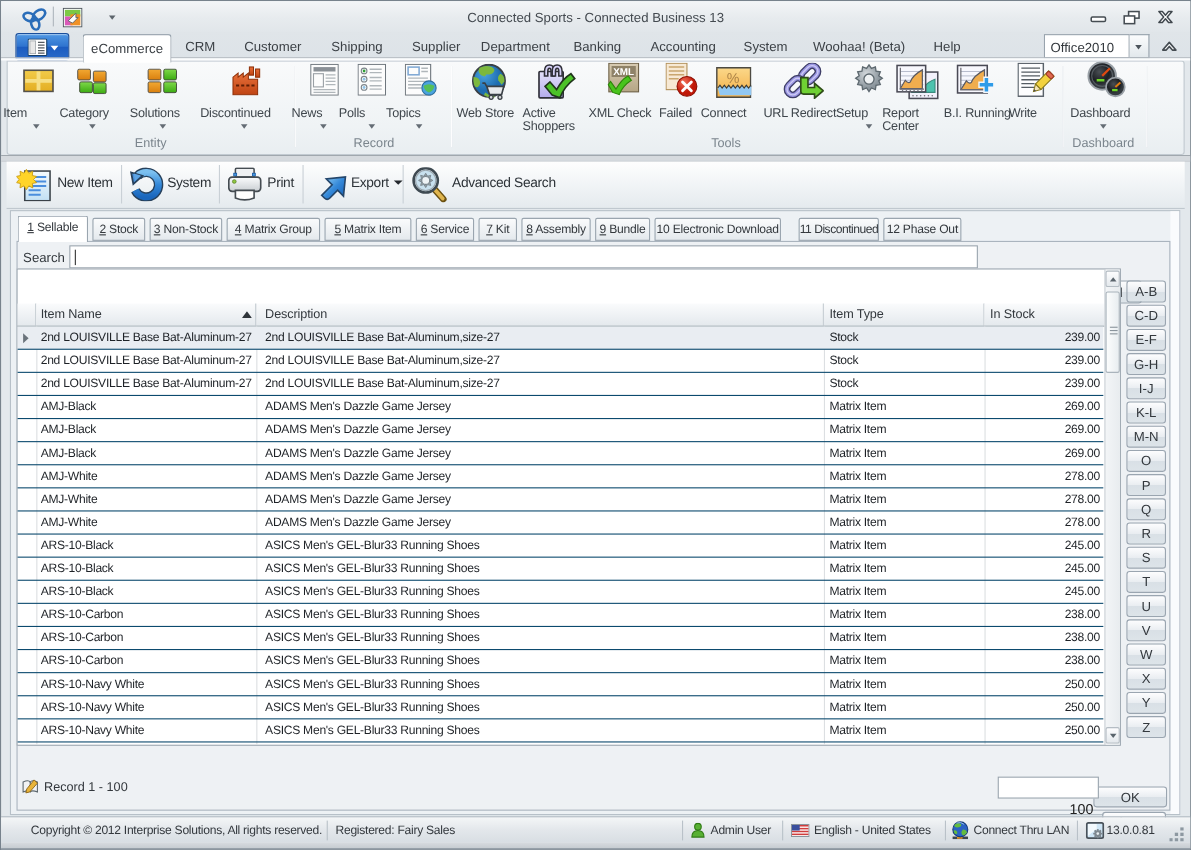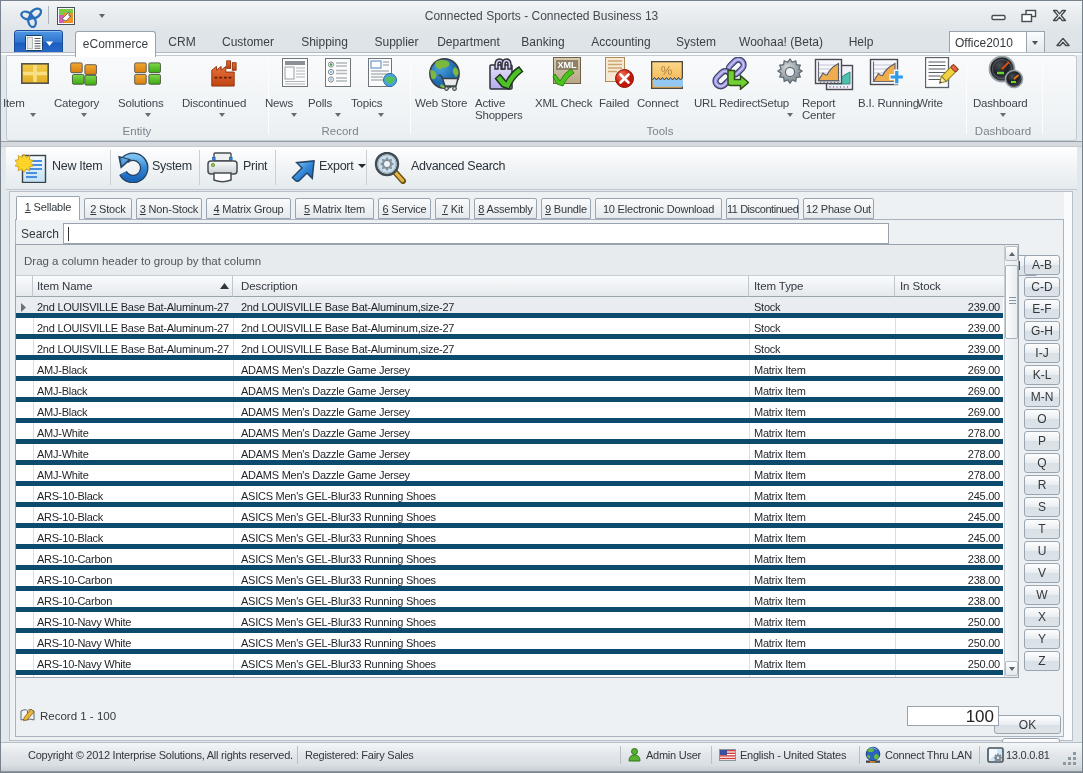--- a/index.html
+++ b/index.html
@@ -42,21 +42,21 @@
 
 #searchlbl { position:absolute; font-size:12px; color:#33383d; }
 #searchbox { position:absolute; background:#fff; border:1px solid #98a3ad; }
 .btn { position:absolute; background:linear-gradient(#fdfdfe,#e9edf1 50%,#d9e0e6 51%,#dde4e9); border:1px solid #9aa5b0; border-radius:3px; font-size:12px; color:#33383d; text-align:center;margin-top:32px; }
 
 
 #grid { position:absolute; left:-1px; top:24px; width:1004px; height:434px; background:#fff; border:1px solid #98a3ad; }
 #dragarea { position:absolute; left:0; top:0; width:1002px; height:31px; background:#e7ebee; border-bottom:1px solid #c6cdd3; }
 #dragarea span { position:absolute; left:8px; top:10px; font-size:11.5px; color:#50565c; }
 .gh { position:absolute; top:31px; height:21px; background:linear-gradient(#fafbfc,#eef1f4 55%,#e4e9ed); border-right:1px solid #bfc7cd; border-bottom:1px solid #9aa5ae; font-size:11.5px; letter-spacing:-0.1px; color:#33383d; line-height:20px; }
-.row { position:absolute; height:21px; width:987px; border-bottom:5px solid #0c4a6e; font-size:11px; letter-spacing:-0.25px; color:#1e2227; }
+.row { position:absolute; height:21px; width:987px; border-bottom:1px solid #0c4a6e; font-size:11px; letter-spacing:-0.25px; color:#1e2227; }
 .cell { position:absolute; top:0; height:21px; line-height:20px; white-space:nowrap; overflow:hidden; }
 .cr { text-align:right; }
 .colline { position:absolute; top:52px; width:1px; background:#dcdfe2; }
 
 
 .sb { background:linear-gradient(to right,#f3f5f7,#e8ecef); }
 
 
 #statusbar { position:absolute; left:1px; top:742px; width:1081px; height:24px; background:linear-gradient(#f4f6f7,#e3e7eb 50%,#d8dee3); border-top:1px solid #b5bdc5; }
 .stext { position:absolute; top:6px; font-size:11px; letter-spacing:-0.25px; color:#33383d; white-space:nowrap; }
@@ -491,21 +491,21 @@
 
   <div id="ptab-sel" style="left:6px;width:64px"><u>1</u> Sellable</div>
   <div class="ptab" style="left:74px;width:48px"><u>2</u> Stock</div>
   <div class="ptab" style="left:126px;width:66px"><u>3</u> Non-Stock</div>
   <div class="ptab" style="left:196px;width:85px"><u>4</u> Matrix Group</div>
   <div class="ptab" style="left:285px;width:79px"><u>5</u> Matrix Item</div>
   <div class="ptab" style="left:368px;width:53px"><u>6</u> Service</div>
   <div class="ptab" style="left:425px;width:35px"><u>7</u> Kit</div>
   <div class="ptab" style="left:464px;width:63px"><u>8</u> Assembly</div>
   <div class="ptab" style="left:531px;width:50px"><u>9</u> Bundle</div>
-  <div class="ptab" style="left:585px;width:127px">10 Electronic Download</div>
+  <div class="ptab" style="left:585px;width:115px">10 Electronic Download</div>
   <div class="ptab" style="left:716px;width:73px;letter-spacing:-0.45px">11 Discontinued</div>
   <div class="ptab" style="left:793px;width:71px">12 Phase Out</div>
 
   <div id="pagebody">
 
     <span id="searchlbl" style="left:5px;top:7px">Search</span>
     <div id="searchbox" style="left:47px;top:3px;width:826px;height:21px">
       <div class="abs" style="left:4px;top:3px;width:1px;height:14px;background:#333"></div>
     </div>
     <div class="btn" style="left:887px;top:3px;width:36px;height:21px;line-height:20px">Go</div>
@@ -525,23 +525,20 @@
     <div class="btn" style="left:1008px;top:245px;width:36px;height:20px;line-height:19px">S</div>
     <div class="btn" style="left:1008px;top:267px;width:36px;height:20px;line-height:19px">T</div>
     <div class="btn" style="left:1008px;top:289px;width:36px;height:20px;line-height:19px">U</div>
     <div class="btn" style="left:1008px;top:311px;width:36px;height:20px;line-height:19px">V</div>
     <div class="btn" style="left:1008px;top:333px;width:36px;height:20px;line-height:19px">W</div>
     <div class="btn" style="left:1008px;top:355px;width:36px;height:20px;line-height:19px">X</div>
     <div class="btn" style="left:1008px;top:377px;width:36px;height:20px;line-height:19px">Y</div>
     <div class="btn" style="left:1008px;top:399px;width:36px;height:20px;line-height:19px">Z</div>
 
     <div id="grid">
-  <div id="dragarea">
-          <span>Drag a column header to group by that column</span>
-        </div>
 
   <div class="gh" style="left:0;width:17px"></div>
   <div class="gh" style="left:217px;width:516px">
           <span style="position:absolute;left:8px;top:0">Description</span>
         </div>
   <div class="gh" style="left:17px;width:200px">
           <span style="position:absolute;left:4px;top:0">Item Name</span>
     <svg style="position:absolute;left:187px;top:7px" width="9" height="6" viewBox="0 0 9 6">
             <path d="M4.5 0 L9 6 L0 6 z" fill="#2f353a"></path>
           </svg>
@@ -682,21 +679,21 @@
 </div>
 
     <div class="btn" style="left:978px;top:463px;width:67px;height:19px;line-height:18px">OK</div>
     <svg class="abs" style="left:3px;top:488px" width="17" height="16" viewBox="0 0 17 16">
       <path d="M2 3 q5 -2.5 6.5 0 q1.5 -2.5 6.5 0 v9 q-5 -2 -6.5 0 q-1.5 -2 -6.5 0 z" fill="#f2f3f4" stroke="#5d686f"></path>
       <path d="M8.5 3 v9" stroke="#5d686f"></path>
       <path d="M12 1 l3 3 -7 8 -3.5 0.8 0.8 -3.5 z" fill="#e8b43a" stroke="#8a6214" stroke-width="0.8"></path>
     </svg>
     <span class="abs" style="left:24px;top:490px;font-size:11.5px;color:#33383d">Record 1 - 100</span>
     <div class="abs" style="left:891px;top:486px;width:92px;height:20px;background:#fff;border:1px solid #98a3ad">
-      <span class="abs" style="right:4px;top:0;font-size:17px;color:#222">100</span>
+      <span class="abs" style="right:4px;top:21px;font-size:13px;color:#222">100</span>
     </div>
     <div class="btn" style="left:986px;top:486px;width:58px;height:20px;line-height:19px">F3 More</div>
   </div>
 </div>
 <div id="statusbar">
   <span class="stext" style="left:27px">Copyright © 2012 Interprise Solutions, All rights reserved.</span>
   <div class="ssep" style="left:296px"></div>
   <span class="stext" style="left:304px">Registered: Fairy Sales</span>
   <div class="ssep" style="left:619px"></div>
   <svg class="abs" style="left:627px;top:5px" width="13" height="14" viewBox="0 0 13 14">

